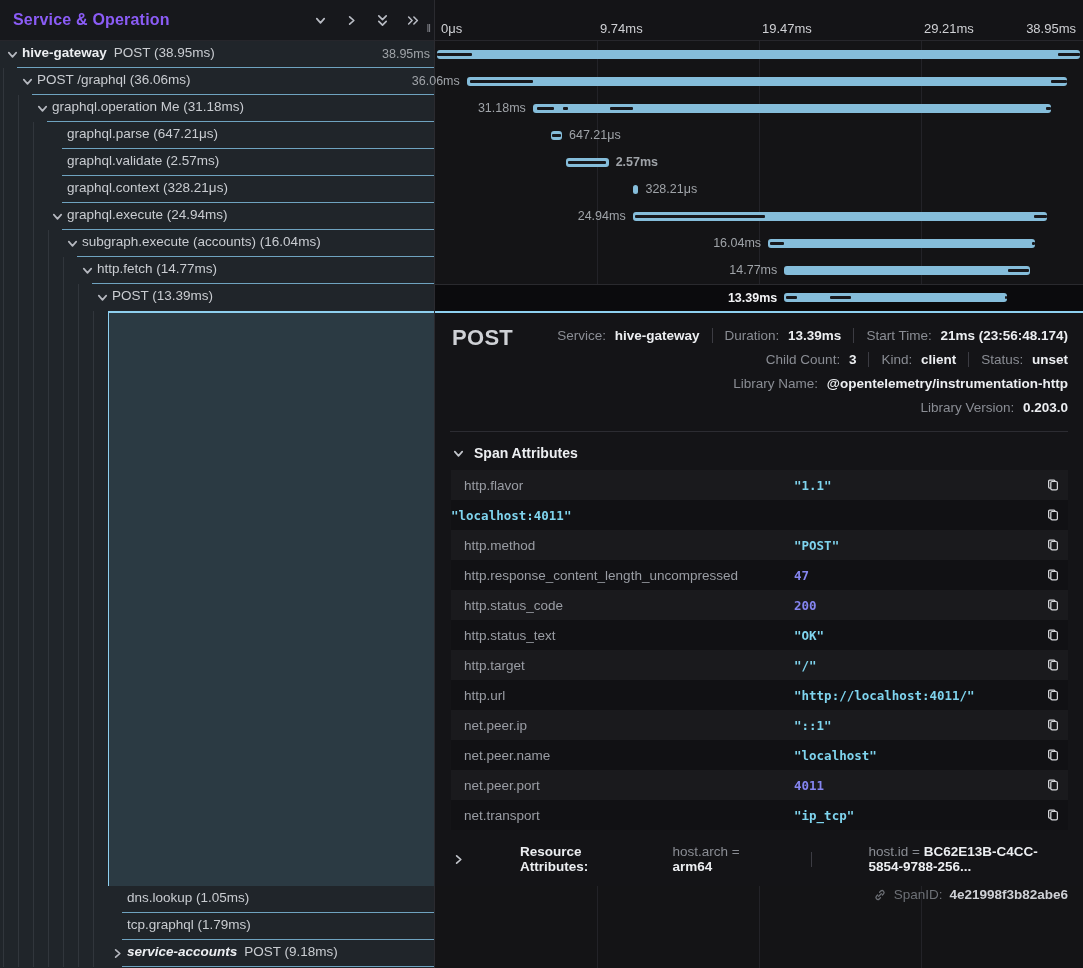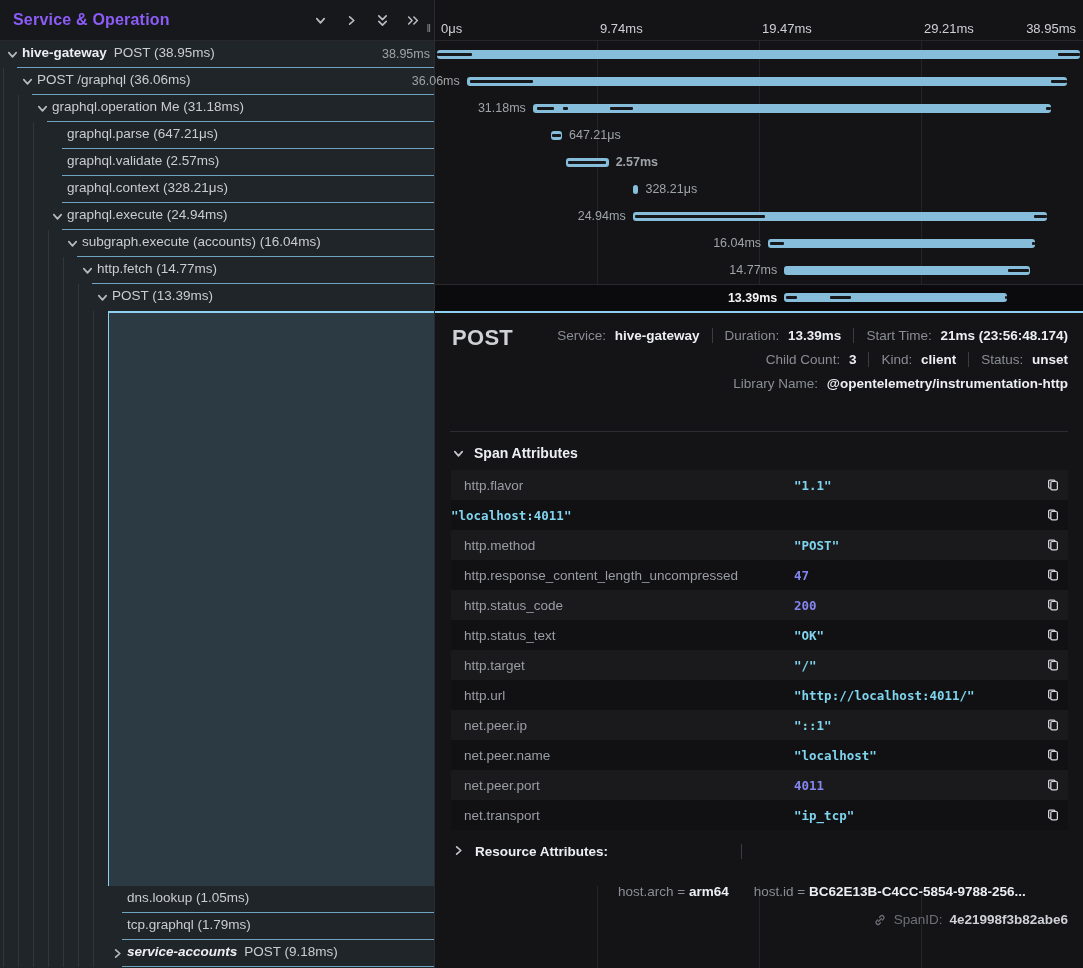--- a/index.html
+++ b/index.html
@@ -48,23 +48,23 @@
   .sec-head .chevi{color:#c3c6cc;display:flex;}
   .attr-table{margin:0 0 0 1px;}
   .attr-row{display:flex;align-items:center;height:30px;font-size:13.5px;}
   .attr-row.even{background:#1a1a1d;}
   .attr-row.odd{background:#111114;}
   .a-key{color:#9a9da4;padding-left:13px;width:330px;flex:none;}
   .a-val{font-family:"DejaVu Sans Mono", monospace;font-size:12.5px;font-weight:700;flex:1;}
   .a-val.str{color:#7fd4ee;}
   .a-val.num{color:#8585f0;}
   .copy-btn{flex:none;width:30px;display:flex;justify-content:center;cursor:pointer;color:#d8d9dd;}
-  .res-row{display:flex;align-items:flex-start;margin:14px 0 0 2px;font-size:13.5px;}
+  .res-row{display:flex;align-items:center;margin:14px 0 0 2px;font-size:13.5px;gap:45px;}
   .res-title{font-weight:700;color:#eceef1;margin:0 10px 0 10px;}
-  .res-pair{color:#8a8d94;margin-top:40px;}
+  .res-pair{color:#8a8d94;}
   .res-pair .rv{color:#eceef1;font-weight:700;}
   .spanid-row{display:flex;justify-content:flex-end;align-items:center;gap:7px;margin-top:13px;font-size:13.5px;color:#6d7076;}
   .spanid-row .sv{color:#cfd1d6;font-weight:700;}
 </style>
 </head>
 <body>
 
 <div class="app">
 
   <div class="rpanel">
@@ -167,20 +167,24 @@
                 <span class="m-label">Kind: </span>
                 <span class="m-value">client</span>
                 <span class="m-div"></span>
                 <span class="m-label">Status: </span>
                 <span class="m-value">unset</span>
               </div>
               <div class="meta-line">
                 <span class="m-label">Library Name: </span>
                 <span class="m-value">@opentelemetry/instrumentation-http</span>
               </div>
+              <div class="meta-line">
+                <span class="m-label">Library Version: </span>
+                <span class="m-value">0.203.0</span>
+              </div>
             </div>
           </div>
           <div class="d-divider"></div>
           <div class="sec-head">
             <span class="chevi">
               <svg width="13" height="13" viewBox="0 0 14 14" fill="none" stroke="currentColor" stroke-width="1.8" stroke-linecap="round" stroke-linejoin="round">
                 <polyline points="3,5 7,9.5 11,5"></polyline>
               </svg>
             </span>
             <span>Span Attributes</span>

